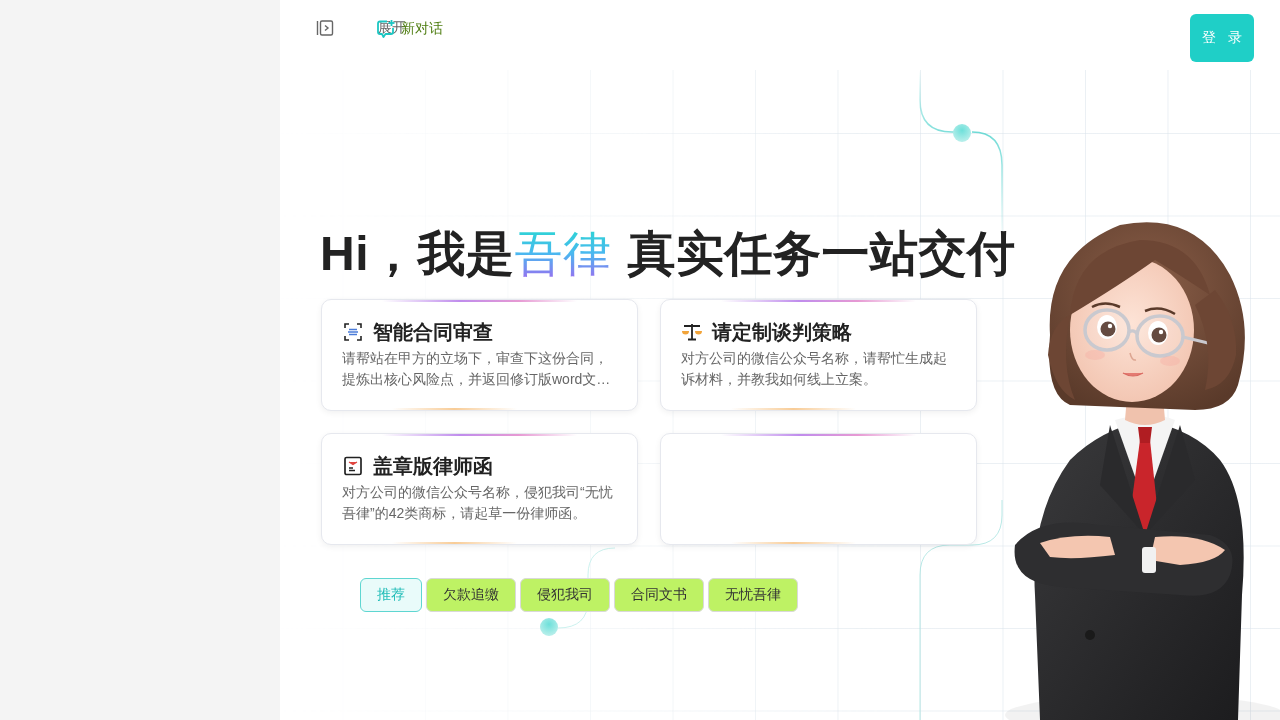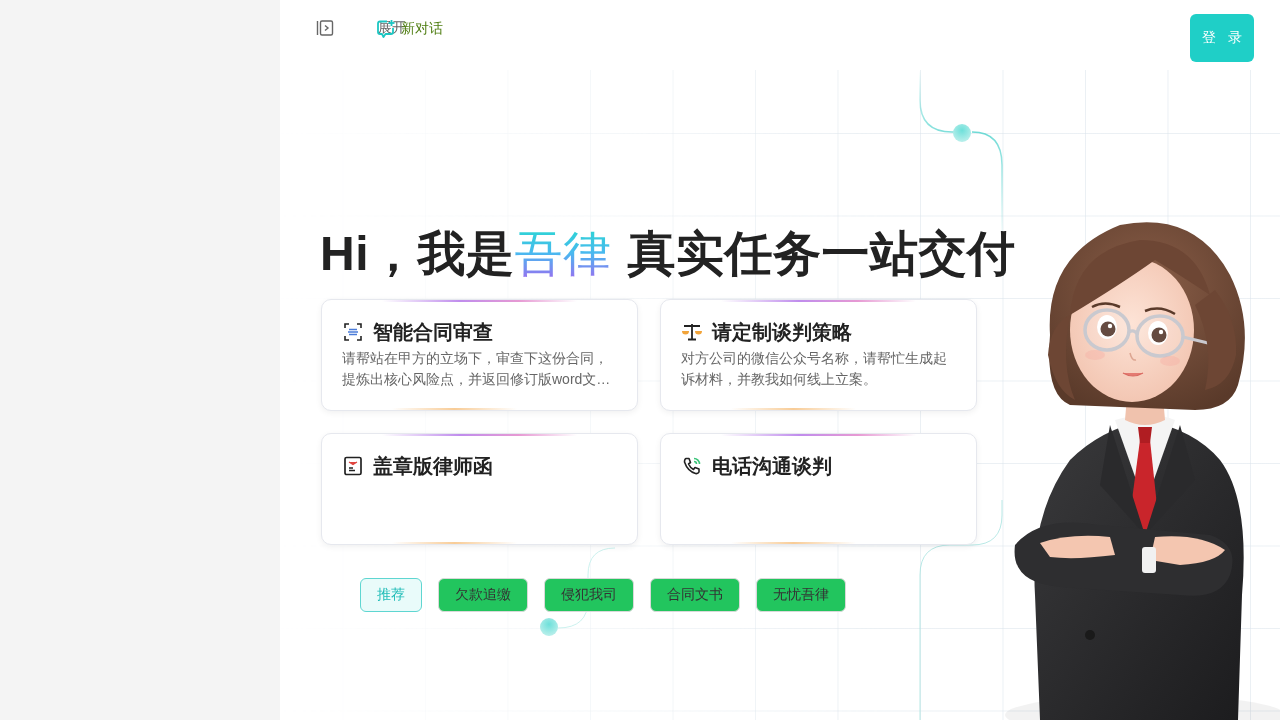--- a/index.html
+++ b/index.html
@@ -34,22 +34,22 @@
 
   
   .card { position: absolute; width: 317px; height: 112px; border-radius: 10px; background: #fff; border: 1px solid #e6e8ee; box-shadow: 0 2px 6px rgba(0,0,0,0.06); padding: 20px 20px 0 20px; cursor: pointer; overflow: hidden; }
   .card::before { content: ""; position: absolute; left: 60px; right: 60px; top: 0; height: 2px; background: linear-gradient(90deg, rgba(150,120,240,0) 0%, #b070e8 40%, #e080c8 70%, rgba(240,140,180,0) 100%); opacity: 0.8; }
   .card::after { content: ""; position: absolute; left: 70px; right: 120px; bottom: 0; height: 2px; background: linear-gradient(90deg, rgba(250,180,100,0) 0%, #f5b66a 50%, rgba(250,180,100,0) 100%); opacity: 0.7; }
   .card-title { display: flex; align-items: center; gap: 9px; font-size: 20px; font-weight: bold; color: #222; height: 24px; }
   .card-title .ic { width: 22px; height: 22px; display: flex; align-items: center; justify-content: center; }
   .card-desc { margin-top: 4px; font-size: 14px; line-height: 21px; color: #666; height: 42px; overflow: hidden; display: -webkit-box; -webkit-line-clamp: 2; -webkit-box-orient: vertical; }
 
   
-  .tags { position: absolute; left: 40px; top: 578px; display: flex; gap: 16px; padding-left: 40px; }
-  .tag { height: 34px; padding: 0 16px; border-radius: 6px; border: 1px solid #d9d9d9; background: #22c55e; color: #333; font-size: 14px; display: flex; align-items: center; cursor: pointer; }
+  .tags { position: absolute; left: 40px; top: 578px; display: flex; gap: 4px; padding-left: 40px; }
+  .tag { height: 34px; padding: 0 16px; border-radius: 6px; border: 1px solid #d9d9d9; background: #bef264; color: #333; font-size: 14px; display: flex; align-items: center; cursor: pointer; }
   .tag.active { background: #e9fbfa; border-color: #5fd6d1; color: #22bdb8; }
 
   
   .avatar { position: absolute; left: 700px; top: 215px; width: 300px; height: 505px; }
 </style>
 </head>
 <body>
 
 <div class="root">
   <aside class="sidebar"></aside>
@@ -148,33 +148,24 @@
         <span class="ic">
           <svg width="20" height="20" viewBox="0 0 20 20">
             <rect x="2" y="1.5" width="16" height="17" rx="1.5" fill="none" stroke="#222" stroke-width="1.7"></rect>
             <path d="M6 6 L10 8.5 L14 6" fill="#e0443e" stroke="#e0443e" stroke-width="1.2"></path>
             <line x1="6" y1="12" x2="10" y2="12" stroke="#222" stroke-width="1.5"></line>
             <line x1="6" y1="14.5" x2="12" y2="14.5" stroke="#222" stroke-width="1.5"></line>
           </svg>
         </span>
         <span>盖章版律师函</span>
       </div>
+      <div class="card-desc">对方公司的微信公众号名称，侵犯我司“无忧吾律”的42类商标，请起草一份律师函。</div>
     </div>
 
     <div class="card" style="left:380px; top:433px;">
-      <div class="card-title">
-        <span class="ic">
-          <svg width="20" height="20" viewBox="0 0 20 20">
-            <path d="M4 2.5 L7 2.5 L8.5 6.5 L6.5 8 Q8 11.5 11.5 13.5 L13 11.5 L17 13 L17 16 Q16 18 13.5 17.5 Q5.5 15 2.5 6 Q2.5 3 4 2.5 Z" fill="none" stroke="#222" stroke-width="1.6" stroke-linejoin="round"></path>
-            <path d="M12 2.5 A5.5 5.5 0 0 1 17.5 8" fill="none" stroke="#3cc57a" stroke-width="1.6"></path>
-            <path d="M12 5.5 A2.5 2.5 0 0 1 14.5 8" fill="none" stroke="#3cc57a" stroke-width="1.6"></path>
-          </svg>
-        </span>
-        <span>电话沟通谈判</span>
-      </div>
     </div>
 
     <div class="tags">
       <div class="tag active">推荐</div>
       <div class="tag">欠款追缴</div>
       <div class="tag">侵犯我司</div>
       <div class="tag">合同文书</div>
       <div class="tag">无忧吾律</div>
     </div>
 

